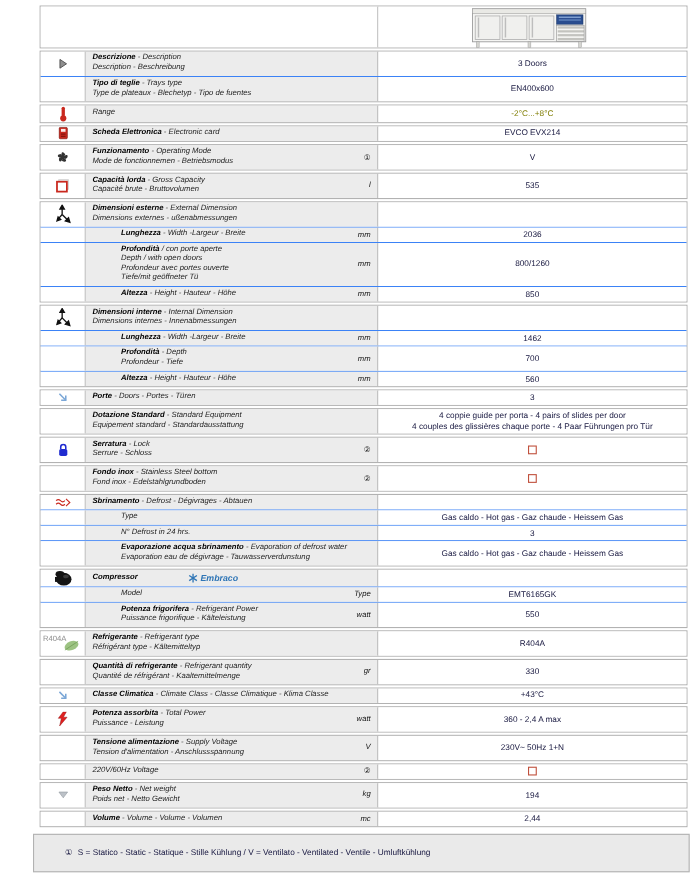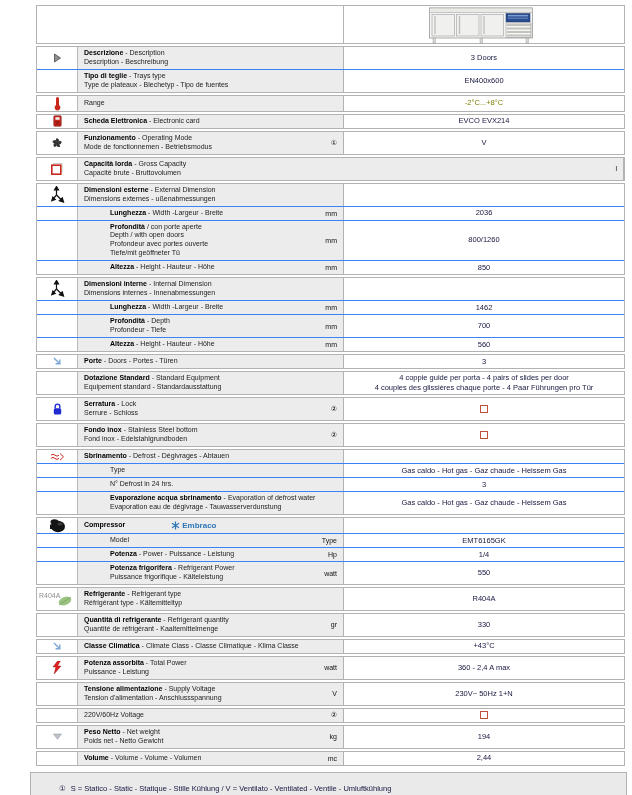--- a/index.html
+++ b/index.html
@@ -8,21 +8,21 @@
     font-family:"Liberation Sans","DejaVu Sans",sans-serif;
     -webkit-font-smoothing:antialiased;
   }
   .sheet{position:relative;padding-top:5px;}
   .spec{margin-left:36px;width:589px;}
   .group{border:1px solid #b2b2b2;background:#fff;}
   .group + .group{margin-top:2px;}
   .row{display:flex;align-items:stretch;min-height:13px;}
   .row + .row{border-top:1px solid #3b82f6;}
   .c-icon{flex:0 0 40px;border-right:1px solid #b9b9b9;display:flex;align-items:center;justify-content:center;background:#fff;}
-  .c-label{flex:1;background:#ececec;border-right:1px solid #b2b2b2;display:flex;align-items:center;padding:2px 3px 2px 6px;box-sizing:border-box;}
+  .c-label{flex:1;background:#ececec;border-right:1px solid #b2b2b2;display:flex;align-items:center;padding:2px 3px 2px 6px;box-sizing:border-box;font-style:italic;}
   .lab{flex:1;font-size:7px;line-height:1.28;color:#1c1c1c;}
   .lab b{color:#000;}
   .row.indent .lab{padding-left:26px;}
   .unit{flex:0 0 36px;text-align:right;font-size:7px;color:#111;padding-right:3px;white-space:nowrap;}
   .c-value{flex:0 0 280px;display:flex;flex-direction:column;align-items:center;justify-content:center;
     font-size:7.5px;color:#17173f;text-align:center;line-height:1.35;padding:1px 14px;box-sizing:border-box;background:#fff;}
   .olive{color:#7f7c00;}
   .sq{display:inline-block;width:6px;height:6px;border:1px solid #c0503c;background:#fff;}
   
   .band{display:flex;height:37px;}
@@ -154,20 +154,21 @@
           <div class="c-icon">
             <svg width="14" height="14" viewBox="0 0 14 14">
               <rect x="3.5" y="1.5" width="8.5" height="8.5" fill="none" stroke="#c9c9c9" stroke-width="1"></rect>
               <rect x="1.8" y="3.2" width="9" height="9" fill="#fff" stroke="#c9281e" stroke-width="1.6"></rect>
             </svg>
           </div>
           <div class="c-label">
             <div class="lab"><b>Capacità lorda</b> - Gross Capacity<br>Capacité brute - Bruttovolumen</div>
             <span class="unit">l</span>
           </div>
+          <div class="c-value">535</div>
         </div>
       </div>
       <div class="group">
         <div class="row">
           <div class="c-icon">
             <svg width="15" height="18" viewBox="0 0 15 18">
               <g stroke="#111" stroke-width="1.2" fill="#111">
                 <line x1="6.5" y1="3" x2="6.5" y2="9"></line>
                 <path d="M6.5 0.5 L4.5 4 L8.5 4 Z"></path>
                 <line x1="6.5" y1="9" x2="12" y2="14.5"></line>
@@ -376,28 +377,20 @@
           <div class="c-icon"></div>
           <div class="c-label">
             <div class="lab">Model</div>
             <span class="unit">Type</span>
           </div>
           <div class="c-value">EMT6165GK</div>
         </div>
         <div class="row indent">
           <div class="c-icon"></div>
           <div class="c-label">
-            <div class="lab"><b>Potenza</b> - Power - Puissance - Leistung</div>
-            <span class="unit">Hp</span>
-          </div>
-          <div class="c-value">1/4</div>
-        </div>
-        <div class="row indent">
-          <div class="c-icon"></div>
-          <div class="c-label">
             <div class="lab"><b>Potenza frigorifera</b> - Refrigerant Power<br>Puissance frigorifique - Kälteleistung</div>
             <span class="unit">watt</span>
           </div>
           <div class="c-value">550</div>
         </div>
       </div>
       <div class="group">
         <div class="row">
           <div class="c-icon">
             <span class="r404a">

